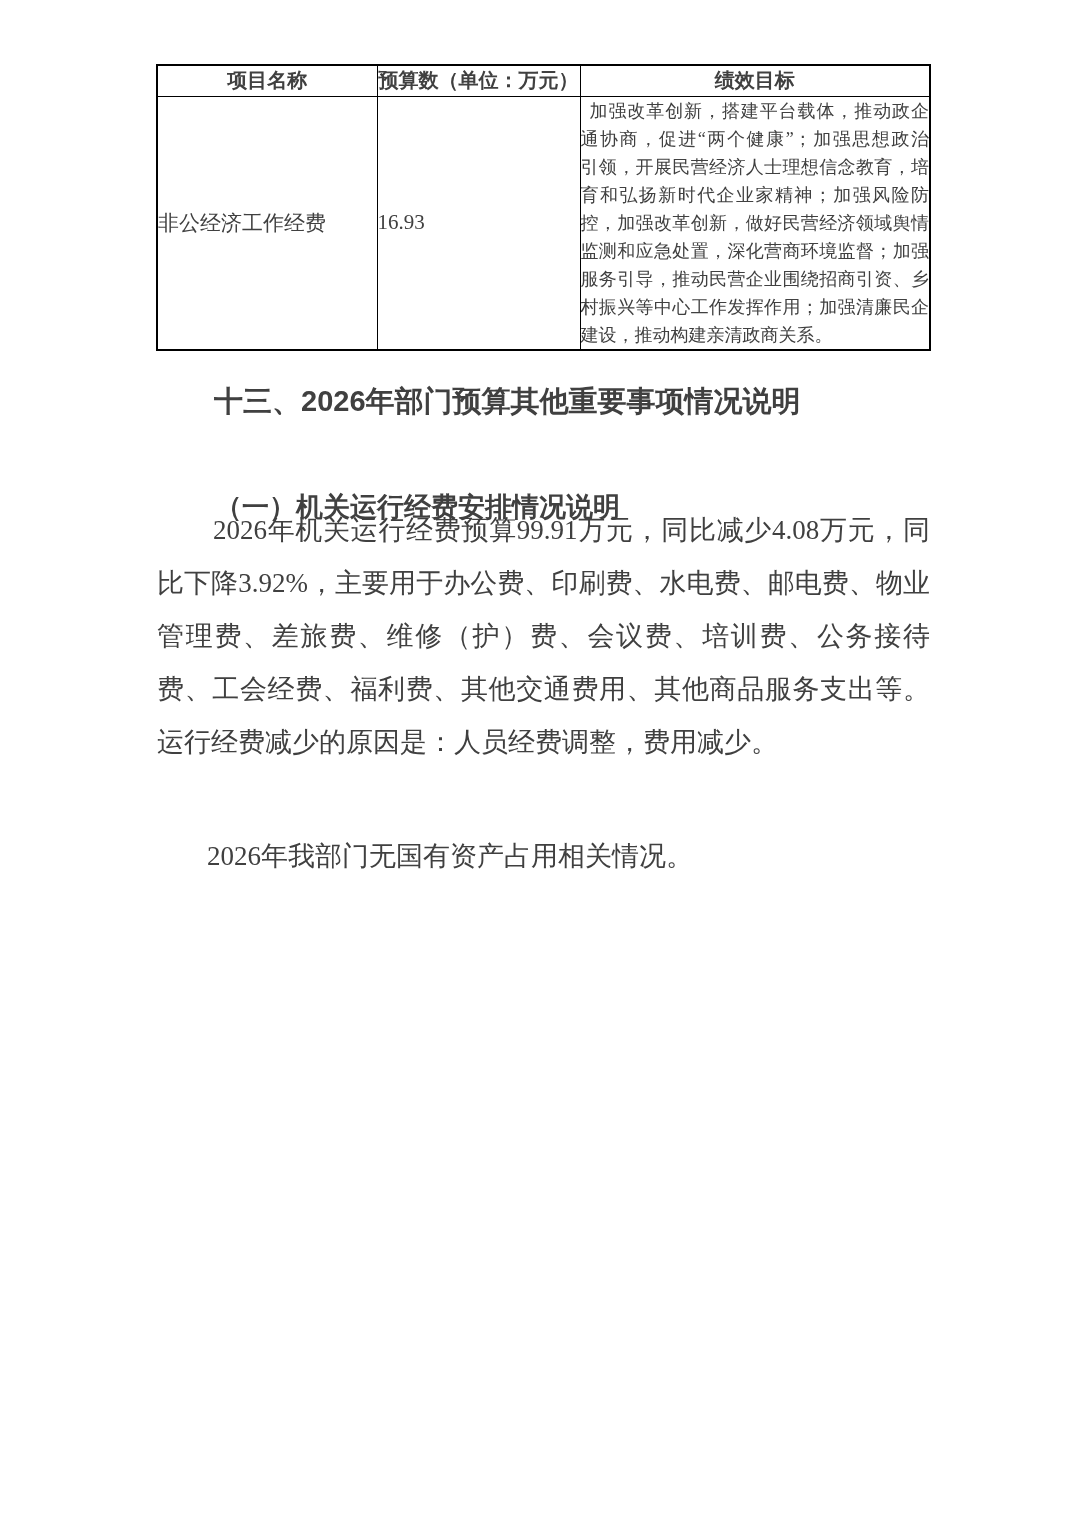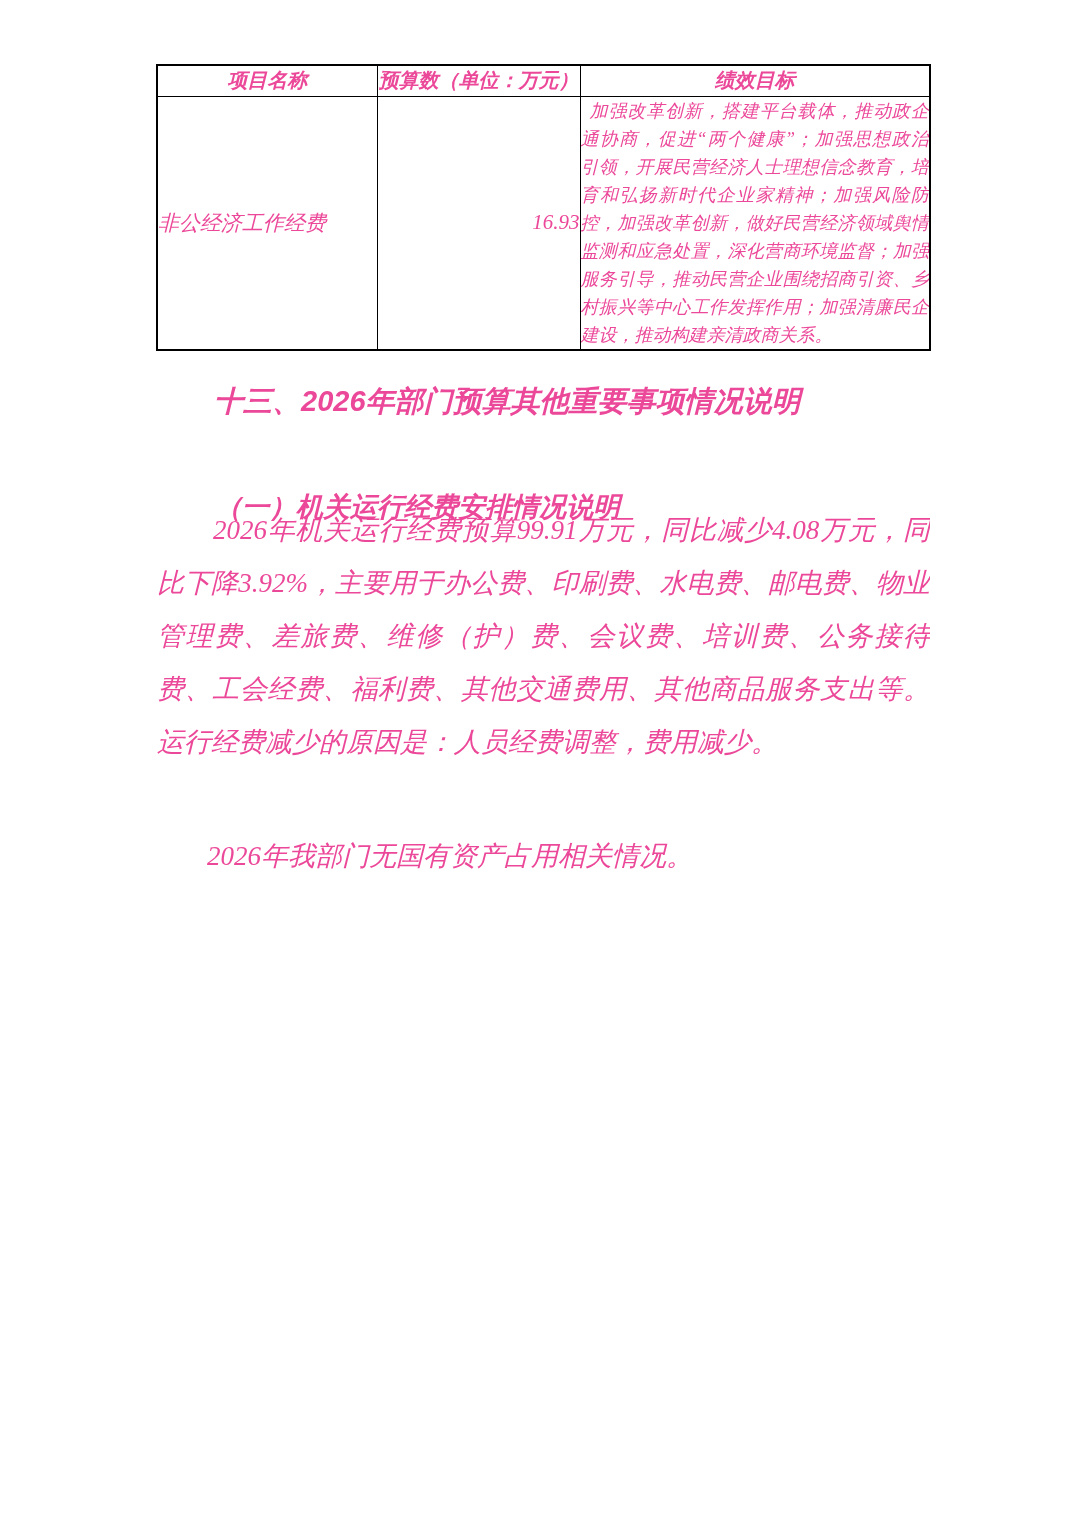--- a/index.html
+++ b/index.html
@@ -1,24 +1,23 @@
 <!DOCTYPE html>
 <html><head>
 <meta charset="utf-8">
 <style>
   * { margin:0; padding:0; box-sizing:border-box; }
   html,body { background:#ffffff; }
   .page {
     position:relative;
     width:1074px; height:1245px;
     background:#ffffff;
-    color:#ec4899;
+    color:#404040;
     font-family:"Liberation Serif", serif;
     overflow:hidden;
-    font-style:italic;
   }
   
   .budget-table {
     position:absolute; left:156px; top:64px;
     width:775px;
     border-collapse:collapse; table-layout:fixed;
     border:2px solid #000;
   }
   .budget-table th, .budget-table td {
     border:1px solid #000;
@@ -30,21 +29,20 @@
     text-align:center; vertical-align:middle;
   }
   .cell-name {
     height:254px;
     vertical-align:middle;
     padding-left:8px;
     font-size:21px;
   }
   .cell-budget {
     vertical-align:middle;
-    text-align:right;
     font-size:21px;
     padding-right:1px;
   }
   .cell-target {
     vertical-align:middle;
     padding:1px 2px 1px 3px;
     font-size:18px;
   }
   .pt-line {
     height:28px; line-height:28px;

